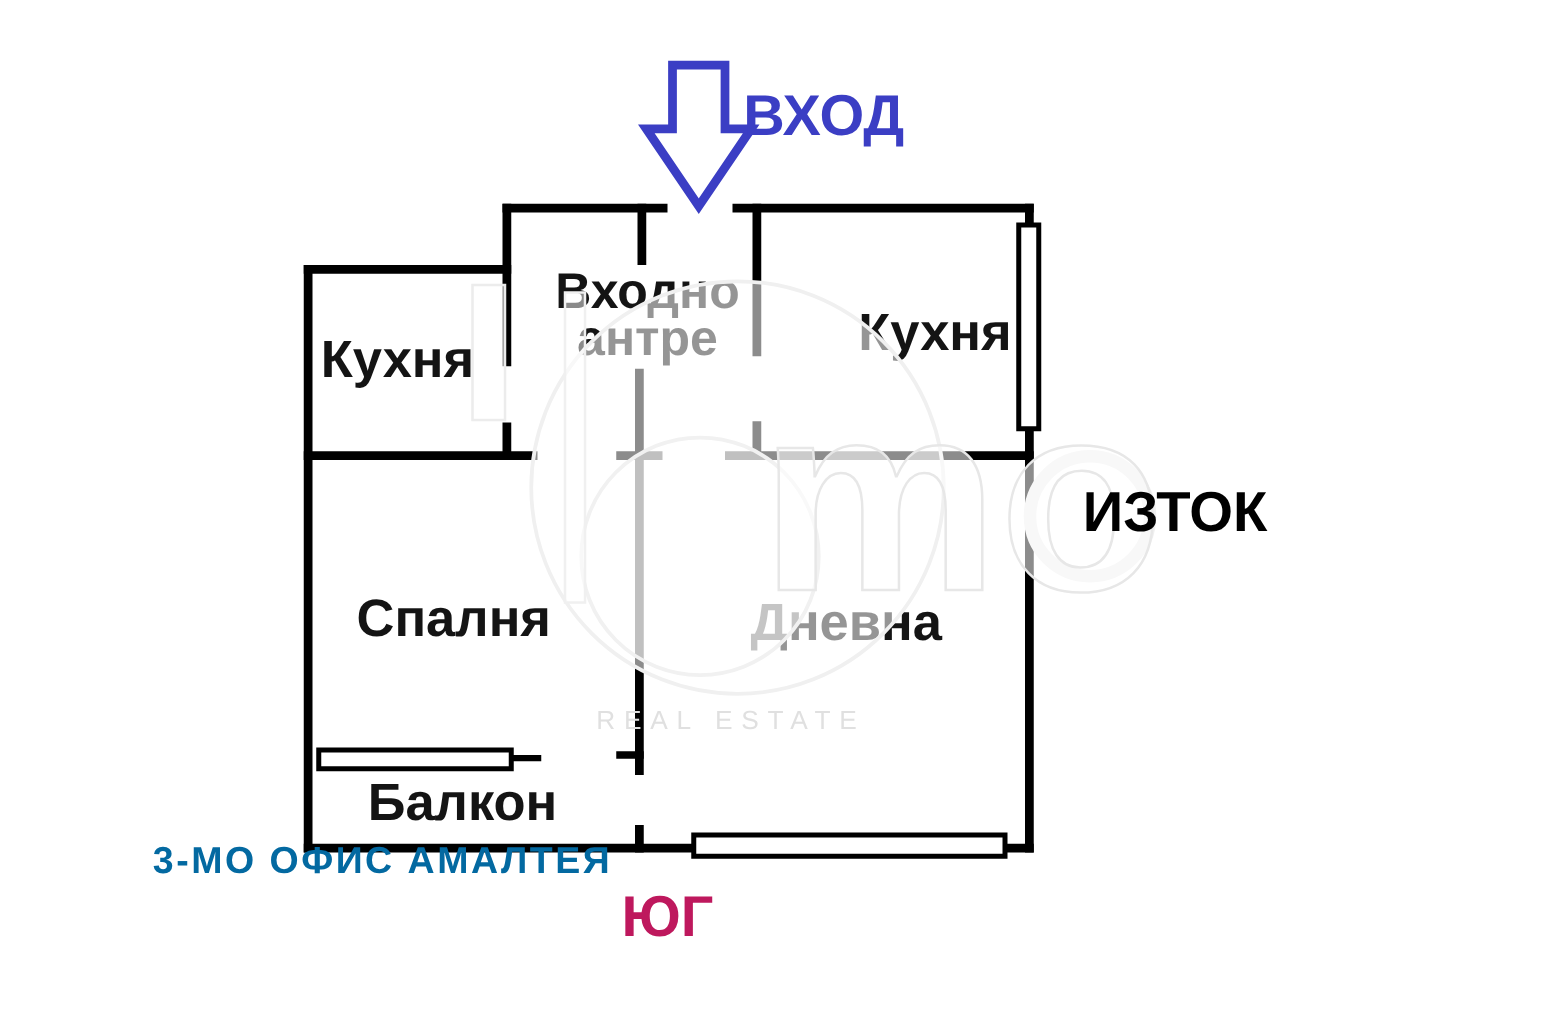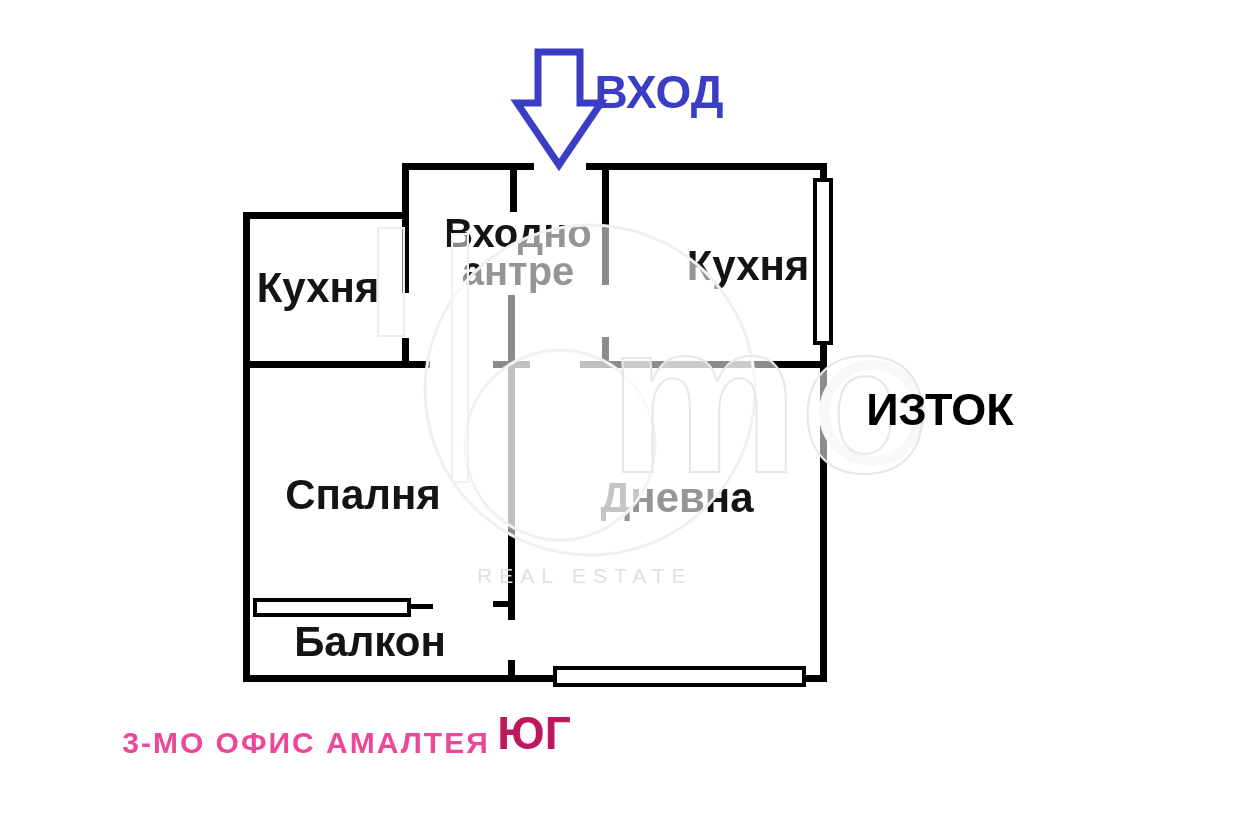--- a/index.html
+++ b/index.html
@@ -93,16 +93,16 @@
       <circle cx="872" cy="413" r="48" fill="none" stroke="#efefef" stroke-width="10"></circle>
       <text x="608" y="472" font-family="Liberation Sans, sans-serif" font-size="215" font-weight="bold" fill="rgba(255,255,255,0.55)" stroke="#e7e7e7" stroke-width="2">mo</text>
       <text x="477" y="583" font-family="Liberation Sans, sans-serif" font-size="21" letter-spacing="7" fill="#e0e0e0">REAL ESTATE</text>
     </g>
   </svg>
 
   <div class="top-labels">
     <div class="blue-label vhod" style="left:659px;top:92px;color:#3b3ec4;">ВХОД</div>
     <div class="blue-label iztok" style="left:940px;top:410px;color:#000000;">ИЗТОК</div>
     <div class="blue-label yug" style="left:534px;top:733px;color:#be185d;">ЮГ</div>
-    <div class="agency" style="left:306px;top:743px;color:#ec4899;">3-МО ОФИС АМАЛТЕЯ</div>
+    <div class="agency" style="left:306px;top:689px;color:#0369a1;">3-МО ОФИС АМАЛТЕЯ</div>
   </div>
 
 </div>
 
 </body></html>

